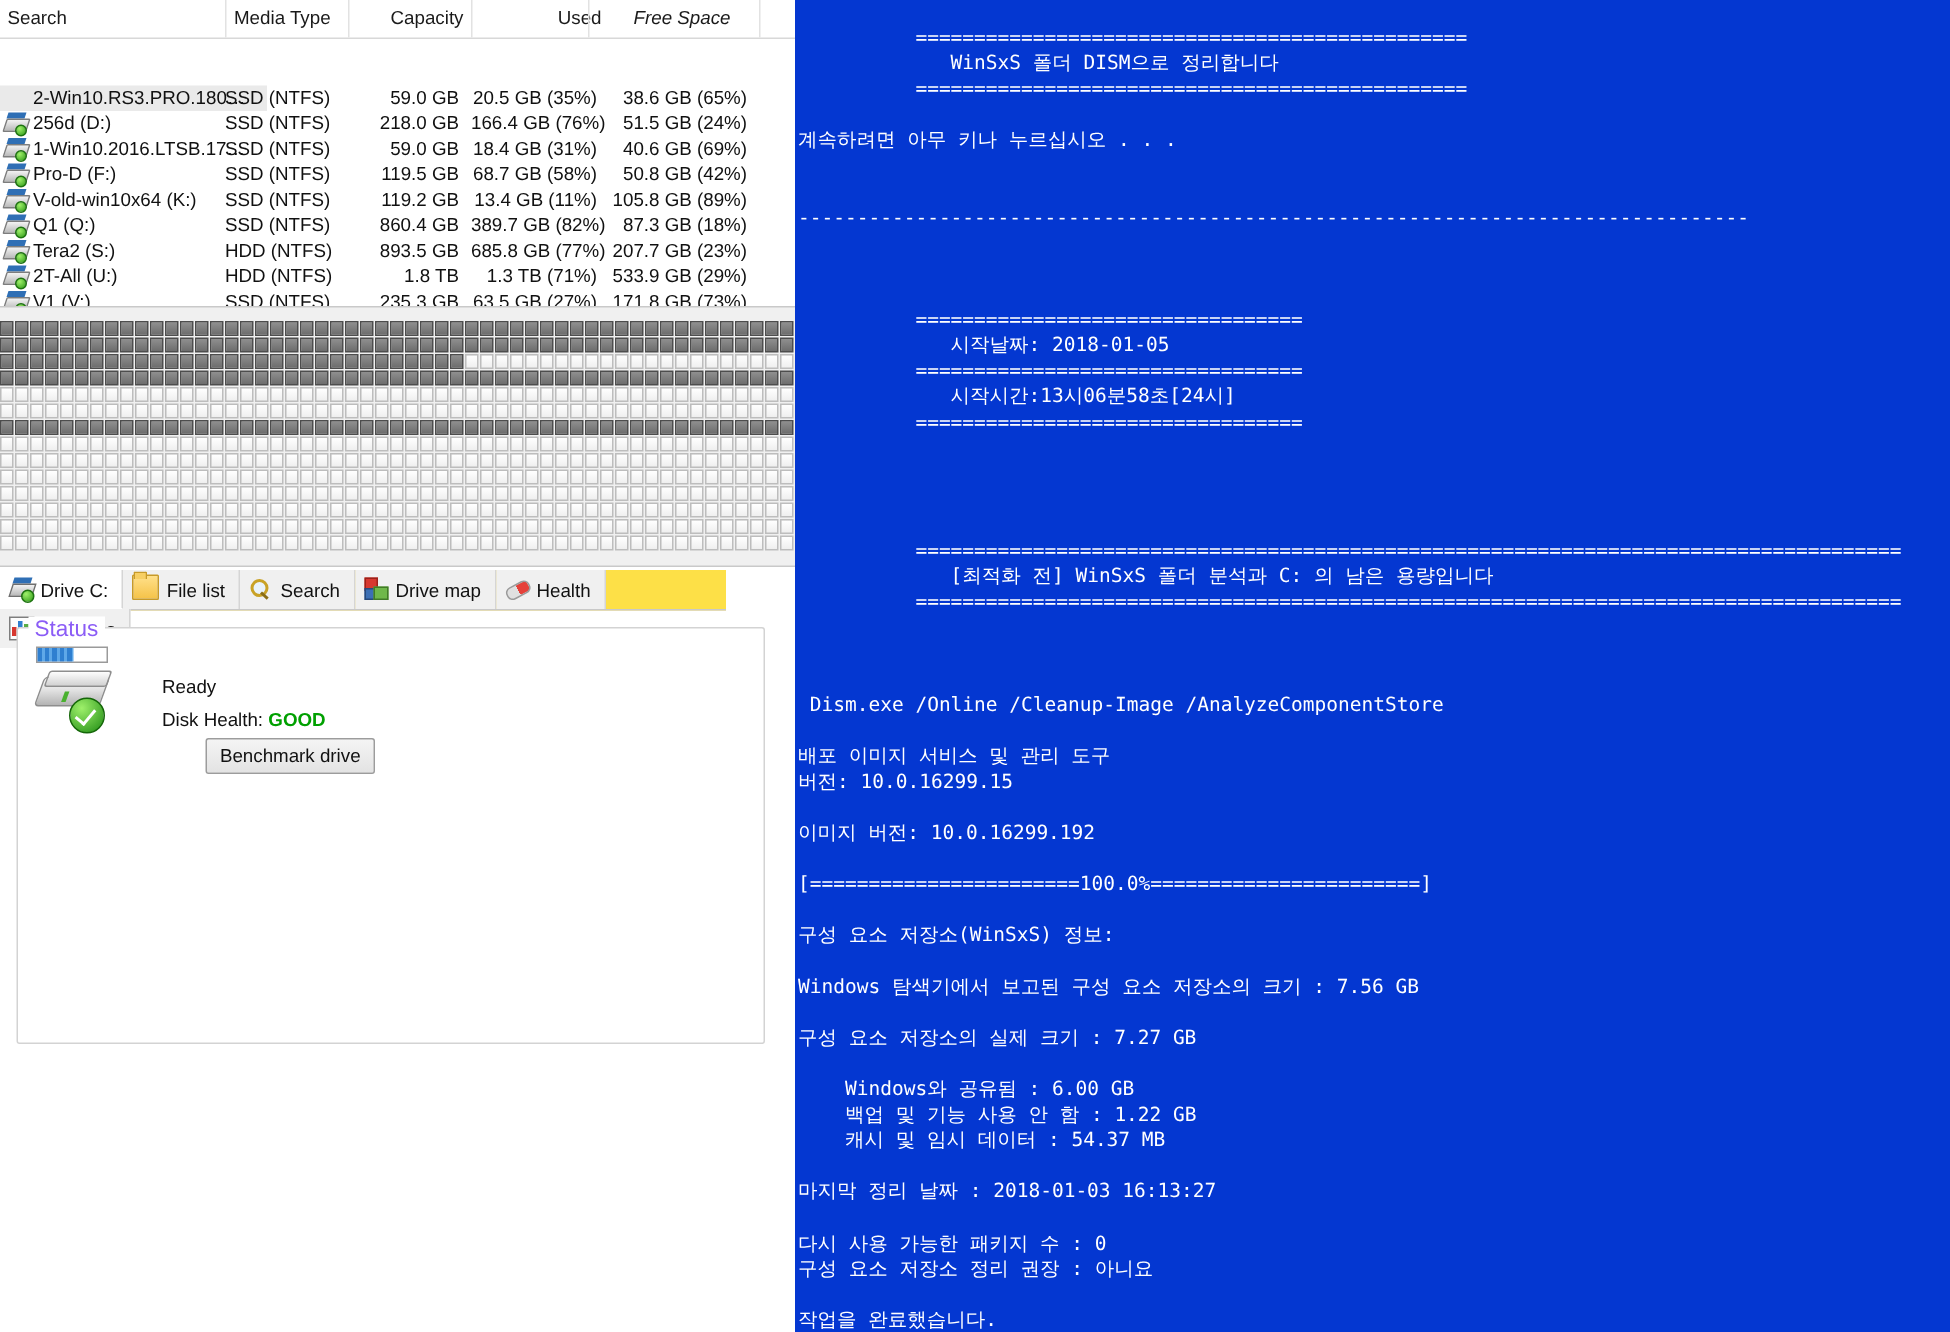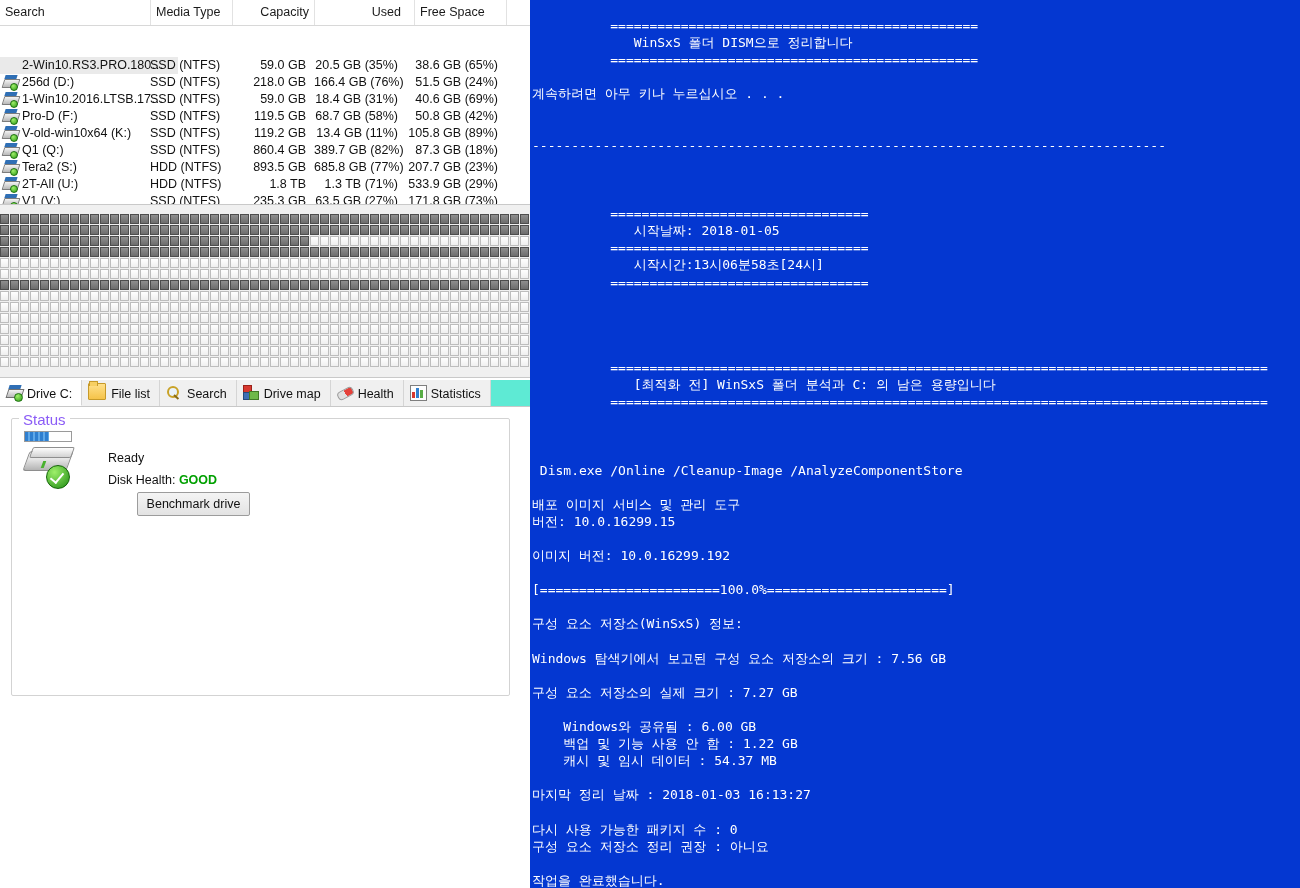--- a/index.html
+++ b/index.html
@@ -109,22 +109,22 @@
     background: linear-gradient(#ffffff, #efefef);
   }
   .blk.used i {
     border: 1px solid #4d4d4d;
     background: linear-gradient(#8f8f8f, #6d6d6d);
   }
 
   
   #tabstrip {
     position: absolute; left: 0; top: 380px;
-    width: 530px; height: 27px;
-    background: #5eead4;
+    width: 484px; height: 27px;
+    background: #fde047;
     border-bottom: 1px solid #c8c8c8;
     box-sizing: border-box;
   }
   .tab {
     position: relative; float: left;
     height: 26px; line-height: 26px;
     padding: 0 9px 0 6px;
     font-size: 12.5px; color: #111;
     border-right: 1px solid #d5d5d5;
     box-sizing: border-box;
@@ -252,21 +252,21 @@
 
 <div id="root">
 
   <div id="app-pane">
 
     <div class="list-header">
         <div class="hcell" style="left: 0px; width: 150px; text-align: left;">Search</div>
         <div class="hcell sep" style="left: 150px; width: 82px; text-align: left;">Media Type</div>
         <div class="hcell sep" style="left: 232px; width: 82px; text-align: right;">Capacity</div>
         <div class="hcell sep" style="left: 314px; width: 92px; text-align: right;">Used</div>
-        <div class="hcell sep" style="left: 414px; width: 100px; ">Free Space</div>
+        <div class="hcell sep" style="left: 392px; width: 100px; text-align: right; font-style: italic;">Free Space</div>
         <div class="hcell sep" style="left: 506px; width: 40px; text-align: right;">F</div>
       </div>
 
     <div class="drive-rows">
         <div class="drive-row selected">
           <div class="mini-drive">
             <div class="top"></div>
             <div class="body"></div>
             <div class="dot"></div>
           </div>

